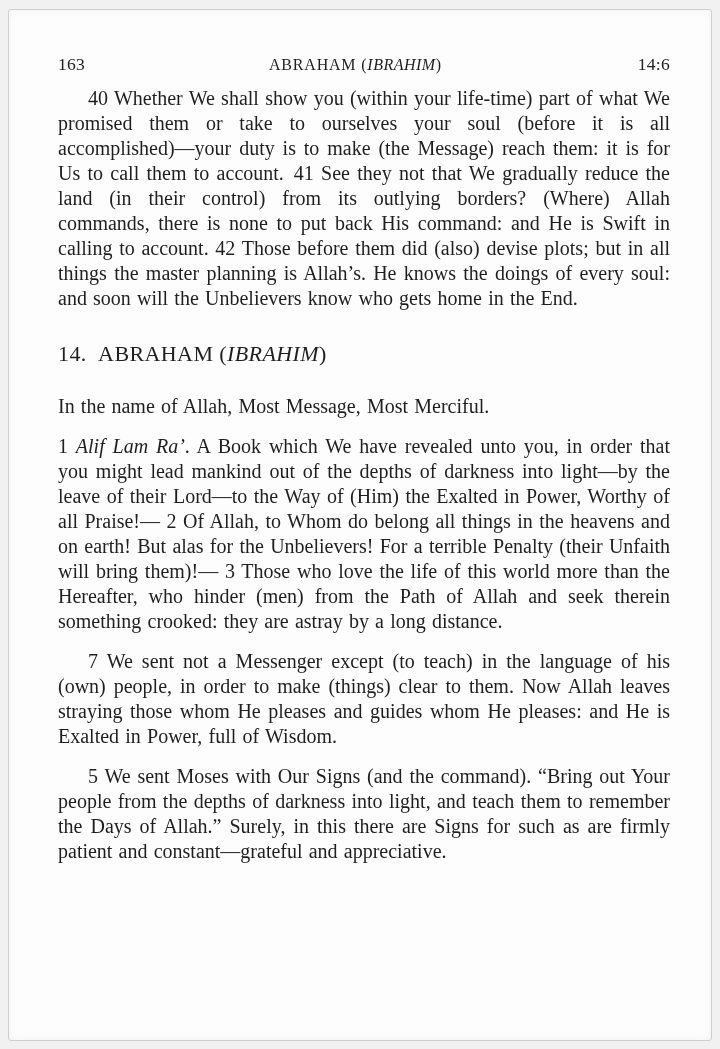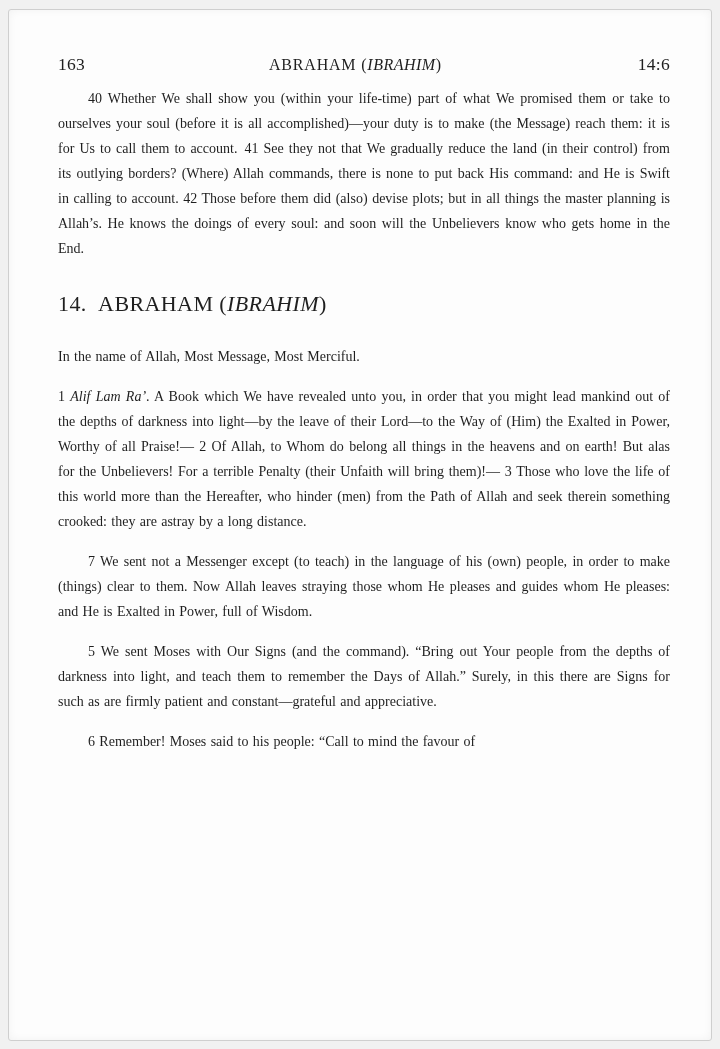--- a/index.html
+++ b/index.html
@@ -44,21 +44,21 @@
     letter-spacing: 0.3px;
   }
   .running-title {
     font-size: 16px;
     letter-spacing: 0.8px;
     transform: translateX(-6px);
   }
   .running-title i { letter-spacing: 0.5px; }
   .body-text p {
     margin: 0 0 15px 0;
-    font-size: 14px;
+    font-size: 20px;
     line-height: 25px;
     text-align: justify;
     word-spacing: 0.06em;
   }
   .body-text p.indent { text-indent: 30px; }
   .section-heading {
     text-align: left;
     font-size: 22px;
     letter-spacing: 0.4px;
     margin: 30px 0 27px 0;
@@ -85,17 +85,16 @@
     <div class="body-text">
       <p class="indent"><span>40 Whether We shall show you (within your life-time) part of what We promised them or take to ourselves your soul (before it is all accomplished)—your duty is to make (the Message) reach them: it is for Us to call them to account. 41 See they not that We gradually reduce the land (in their control) from its outlying borders? (Where) Allah commands, there is none to put back His command: and He is Swift in calling to account. 42 Those before them did (also) devise plots; but in all things the master planning is Allah’s. He knows the doings of every soul: and soon will the Unbelievers know who gets home in the End.</span></p>
 
       <div class="section-heading"><span>14. ABRAHAM (</span><i>IBRAHIM</i><span>)</span></div>
 
       <p class="bismillah-line">In the name of Allah, Most Message, Most Merciful.</p>
 
       <p><span>1 </span><i>Alif Lam Ra’</i><span>. A Book which We have revealed unto you, in order that you might lead mankind out of the depths of darkness into light—by the leave of their Lord—to the Way of (Him) the Exalted in Power, Worthy of all Praise!— 2 Of Allah, to Whom do belong all things in the heavens and on earth! But alas for the Unbelievers! For a terrible Penalty (their Unfaith will bring them)!— 3 Those who love the life of this world more than the Hereafter, who hinder (men) from the Path of Allah and seek therein something crooked: they are astray by a long distance.</span></p>
       <p class="indent"><span>7 We sent not a Messenger except (to teach) in the language of his (own) people, in order to make (things) clear to them. Now Allah leaves straying those whom He pleases and guides whom He pleases: and He is Exalted in Power, full of Wisdom.</span></p>
       <p class="indent"><span>5 We sent Moses with Our Signs (and the command). “Bring out Your people from the depths of darkness into light, and teach them to remember the Days of Allah.” Surely, in this there are Signs for such as are firmly patient and constant—grateful and appreciative.</span></p>
-      <p class="indent"><span>6 Remember! Moses said to his people: “Call to mind the favour of</span></p>
     </div>
 
   </div>
 </div>
 
 </body></html>

